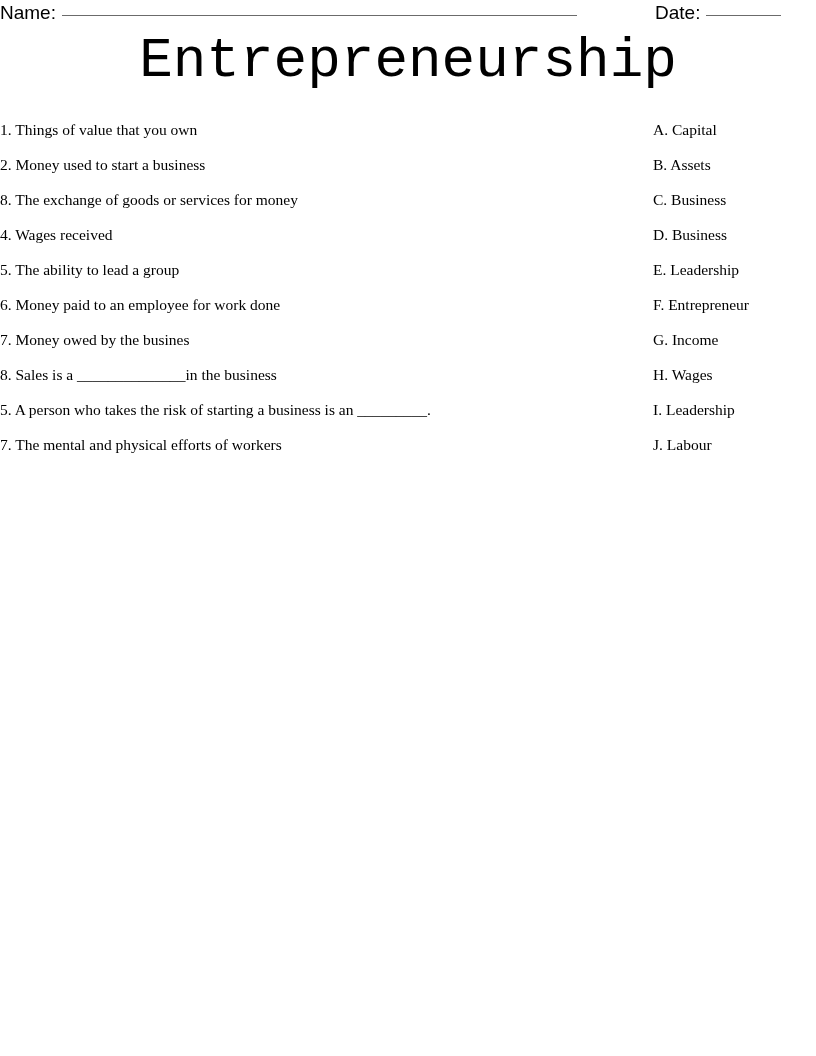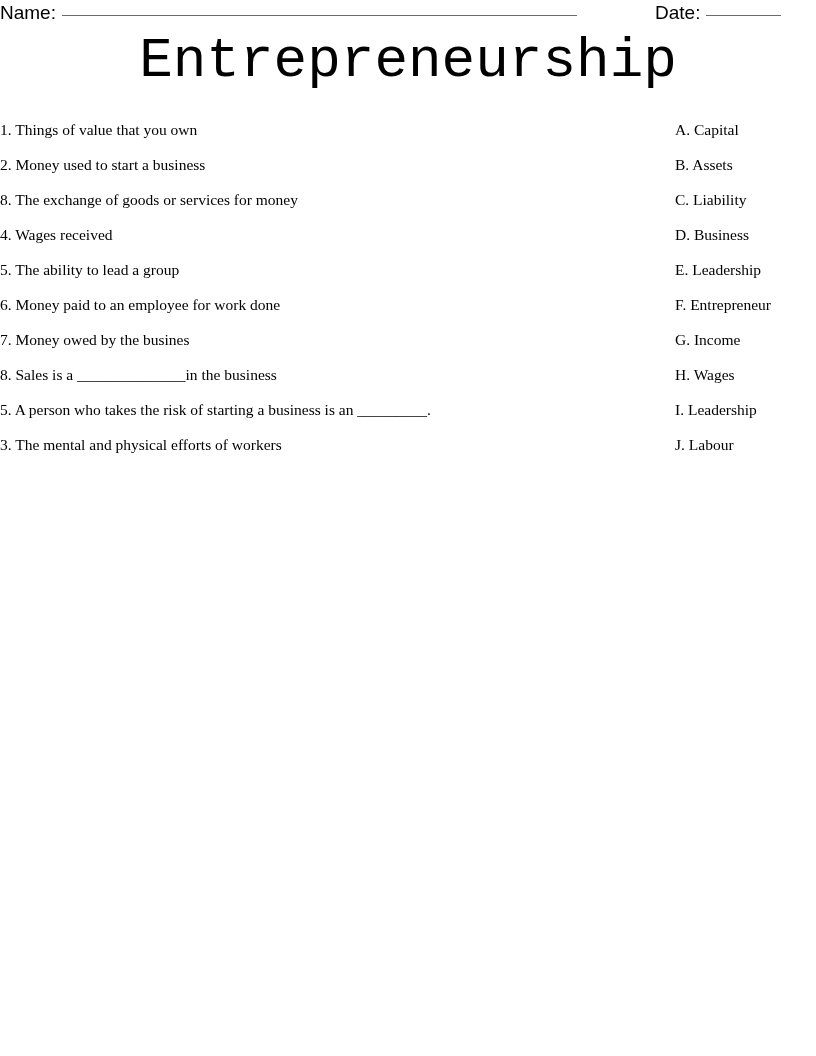--- a/index.html
+++ b/index.html
@@ -88,21 +88,21 @@
     font-size: 15.5px;
   }
   .question {
     position: absolute;
     left: 0px;
     top: 0;
     white-space: nowrap;
   }
   .answer {
     position: absolute;
-    left: 675px;
+    left: 653px;
     top: 0;
     white-space: nowrap;
     text-align: right;
   }
   .blank {
     letter-spacing: 0px;
   }
 </style>
 </head>
 <body>
@@ -132,21 +132,21 @@
       <span class="answer">A. Capital</span>
     </div>
 
     <div class="match-row">
       <span class="question">2. Money used to start a business</span>
       <span class="answer">B. Assets</span>
     </div>
 
     <div class="match-row">
       <span class="question">8. The exchange of goods or services for money</span>
-      <span class="answer">C. Liability</span>
+      <span class="answer">C. Business</span>
     </div>
 
     <div class="match-row">
       <span class="question">4. Wages received</span>
       <span class="answer">D. Business</span>
     </div>
 
     <div class="match-row">
       <span class="question">5. The ability to lead a group</span>
       <span class="answer">E. Leadership</span>
@@ -166,19 +166,19 @@
       <span class="question blank">8. Sales is a ______________in the business</span>
       <span class="answer">H. Wages</span>
     </div>
 
     <div class="match-row">
       <span class="question blank">5. A person who takes the risk of starting a business is an _________.</span>
       <span class="answer">I. Leadership</span>
     </div>
 
     <div class="match-row">
-      <span class="question">3. The mental and physical efforts of workers</span>
+      <span class="question">7. The mental and physical efforts of workers</span>
       <span class="answer">J. Labour</span>
     </div>
 
   </div>
 
 </div>
 
 </body></html>

